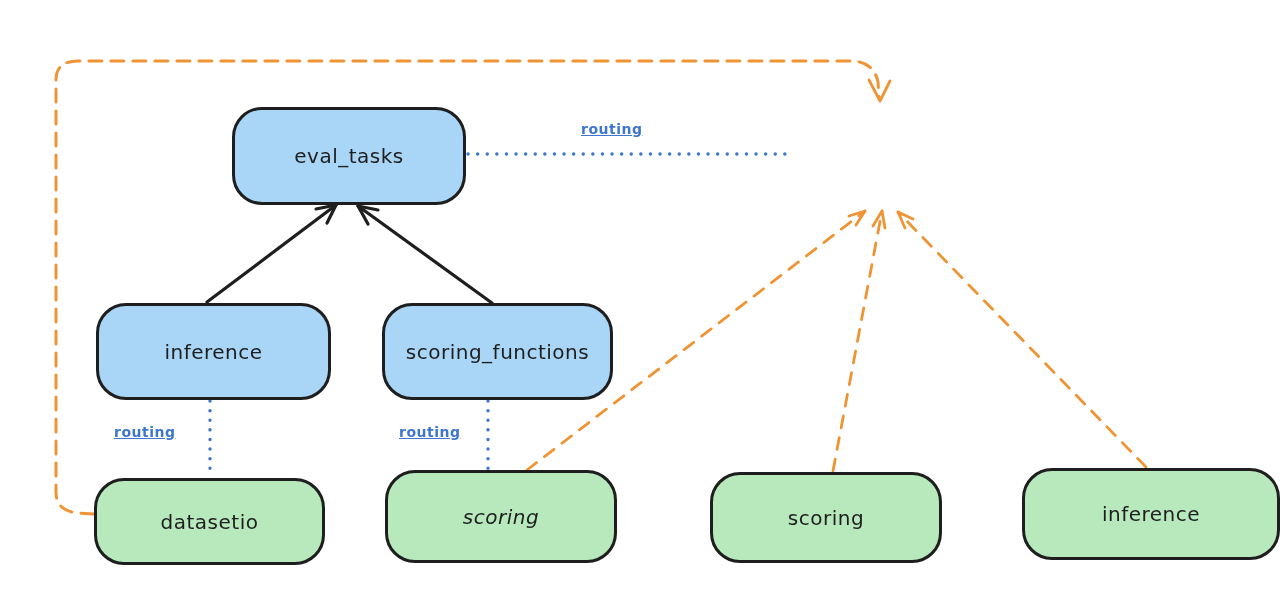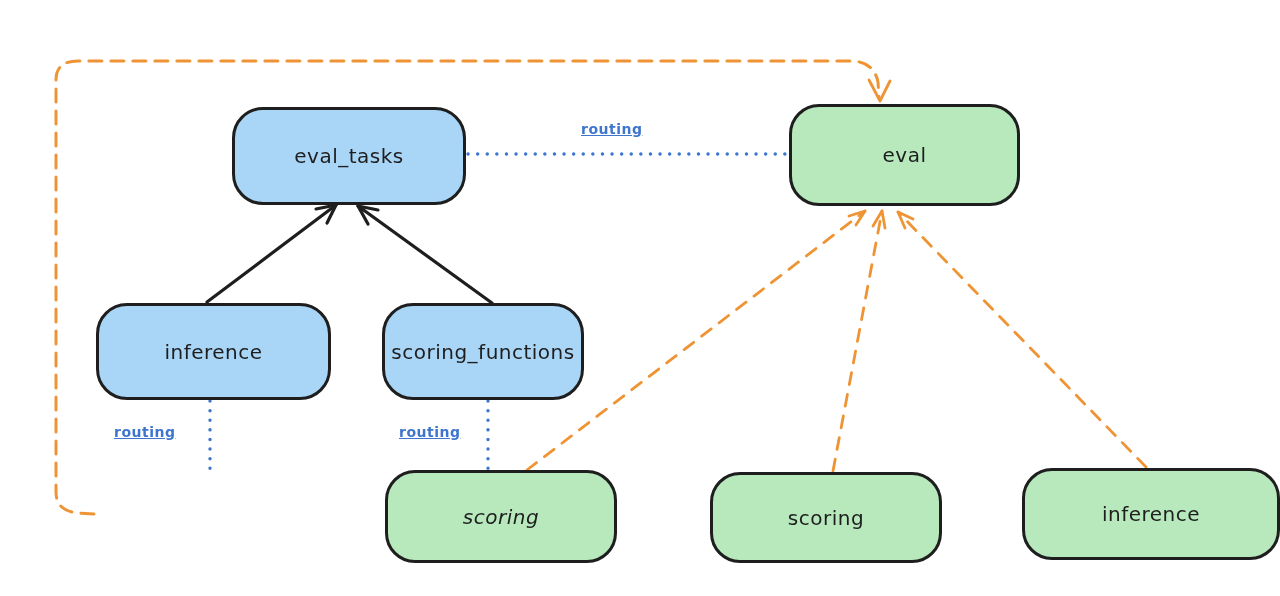--- a/index.html
+++ b/index.html
@@ -24,21 +24,21 @@
     position:absolute;
     box-sizing:border-box;
     border:3px solid var(--node-stroke);
     border-radius:30px;
     display:flex;align-items:center;justify-content:center;
     z-index:2;
     color:#1e1e1e;
     font-size:20px;
     letter-spacing:0.5px;
   }
-  .node.blue{background:var(--blue-node-fill);border-radius:31px;}
+  .node.blue{background:var(--blue-node-fill);}
   .node.green{background:var(--green-node-fill);}
   .edge-label{
     position:absolute;
     z-index:3;
     color:var(--routing-blue);
     font-size:14px;
     font-weight:bold;
     letter-spacing:0.5px;
     text-decoration:underline;
   }
@@ -75,32 +75,32 @@
     <path class="head-orange" d="M 905 228 L 898 212 L 913 219"></path>
 
     <path class="loop-orange" d="M 94 514 L 78 513 Q 56 511 56 492 L 56 80 Q 56 61 78 61 L 852 61 Q 874 62 878 82 L 879 97"></path>
     <path class="head-orange" d="M 869 80 L 880 101 L 890 81"></path>
   </svg>
 
   <div class="node blue" style="left:232px;top:107px;width:234px;height:98px;">
     <span>eval_tasks</span>
   </div>
 
-  <div class="node green" style="left:789px;top:104px;width:231px;height:102px;">
-    <span>eval</span>
-  </div>
 
   <div class="node blue" style="left:96px;top:303px;width:235px;height:97px;">
     <span>inference</span>
   </div>
 
-  <div class="node blue" style="left:382px;top:303px;width:202px;height:97px;">
+  <div class="node blue" style="left:382px;top:303px;width:231px;height:97px;">
     <span>scoring_functions</span>
   </div>
 
+  <div class="node green" style="left:94px;top:478px;width:231px;height:87px;">
+    <span>datasetio</span>
+  </div>
 
   <div class="node green" style="left:385px;top:470px;width:232px;height:93px;font-style:italic;">
     <span>scoring</span>
   </div>
 
   <div class="node green" style="left:710px;top:472px;width:232px;height:91px;">
     <span>scoring</span>
   </div>
 
   <div class="node green" style="left:1022px;top:468px;width:258px;height:92px;">

